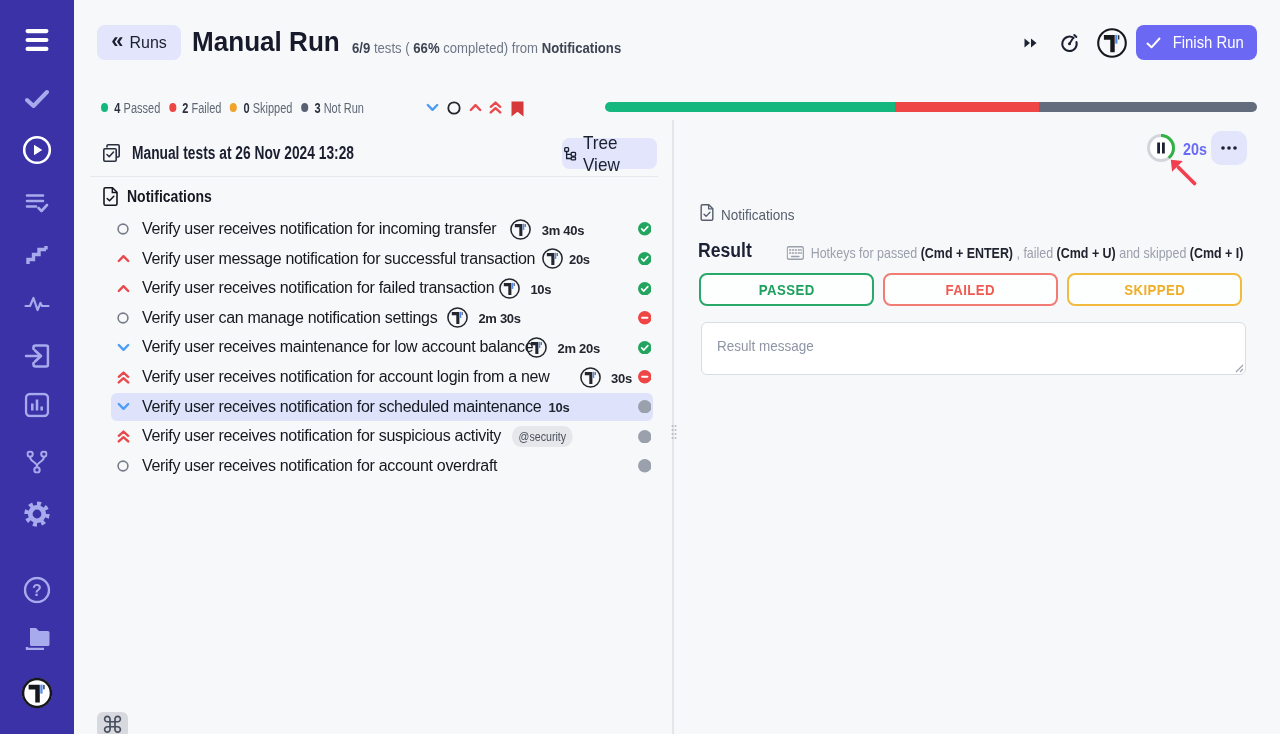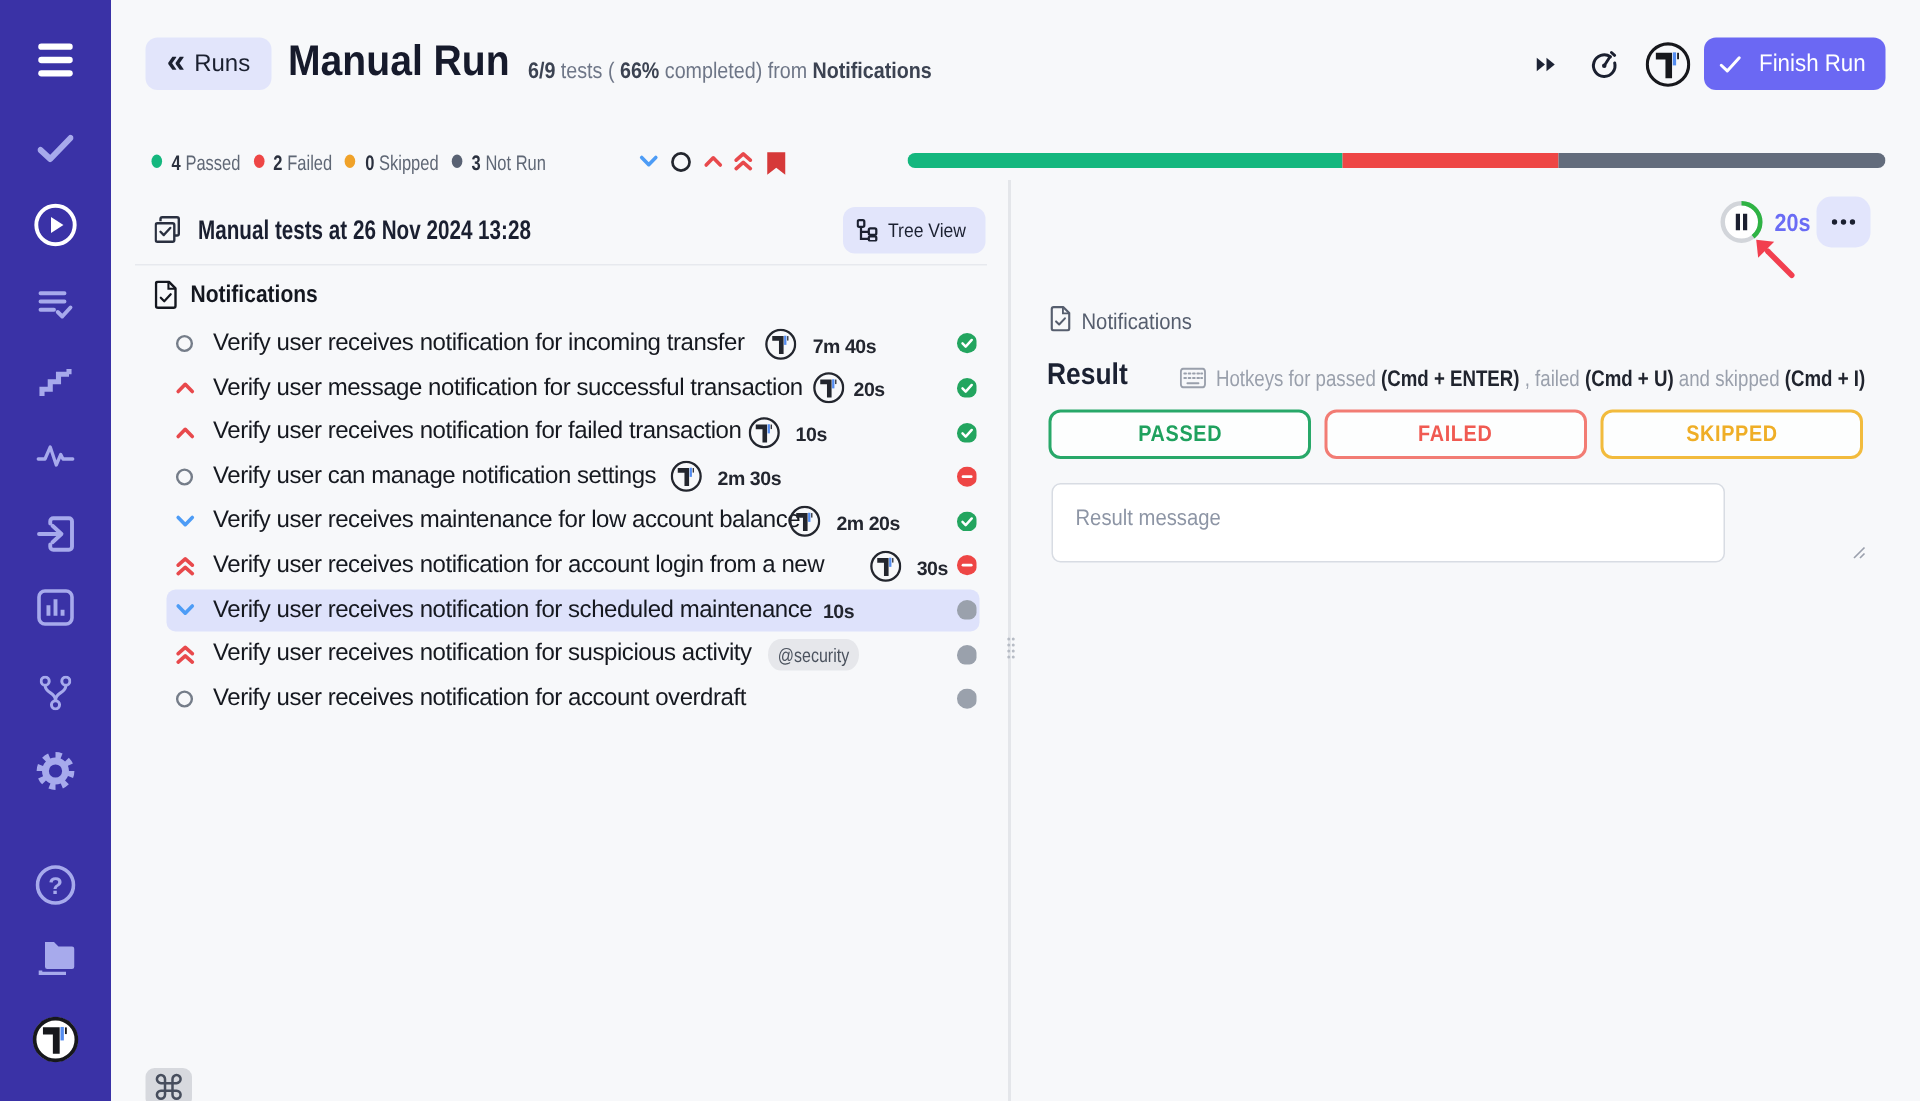--- a/index.html
+++ b/index.html
@@ -18,41 +18,41 @@
 #btn-finish { position:absolute; left:1136px; top:25px; width:121px; height:35px; background:#6b68f3; border-radius:8px; color:#fff; font-size:16px; display:flex; align-items:center; justify-content:center; gap:9px; }
 
 #stats { position:absolute; left:101px; top:100px; height:15px; display:flex; align-items:center; font-size:14px; color:#5f6775; white-space:nowrap; transform:scaleX(0.785); transform-origin:left center; }
 #stats .dot { width:9px; height:9px; border-radius:50%; display:inline-block; margin-right:8px; }
 #stats b { color:#2a303e; margin-right:4px; }
 #stats .grp { display:flex; align-items:center; margin-right:11px; }
 #pbar { position:absolute; left:605px; top:101.5px; width:652px; height:10.5px; border-radius:6px; overflow:hidden; display:flex; }
 
 #lp-head-ic { position:absolute; left:103px; top:144px; }
 #lp-head { position:absolute; left:132px; top:143px; font-size:18px; font-weight:700; color:#1a1f30; transform:scaleX(0.765); transform-origin:left top; white-space:nowrap; }
-#btn-tree { position:absolute; left:562px; top:138px; width:95px; height:31px; background:#e2e5fb; border-radius:8px; color:#1b2030; font-size:13px; display:flex; align-items:center; justify-content:center; gap:6px; padding-left:2px; }
+#btn-tree { position:absolute; left:562px; top:138px; width:95px; height:31px; background:#e2e5fb; border-radius:8px; color:#1b2030; font-size:19px; display:flex; align-items:center; justify-content:center; gap:6px; padding-left:2px; }
 #lp-div { position:absolute; left:90px; top:175.5px; width:568px; height:1px; background:#e7e9ee; }
 #sec-ic { position:absolute; left:103px; top:187px; }
 #sec-title { position:absolute; left:127px; top:188px; font-size:16px; font-weight:700; color:#14171f; transform:scaleX(0.876); transform-origin:left top; }
 .row-txt { position:absolute; left:142px; font-size:16px; color:#15181f; letter-spacing:-0.3px; white-space:nowrap; }
 .dur { position:absolute; font-size:13px; font-weight:700; color:#23262f; letter-spacing:-0.3px; white-space:nowrap; }
 .pico { position:absolute; left:117px; }
 .stat { position:absolute; left:637.5px; }
 #sel-row { position:absolute; left:111px; top:392.5px; width:542px; height:28.5px; background:#dee2fb; border-radius:6px; }
 .chip { position:absolute; background:#e6e7eb; border-radius:11px; font-size:13px; color:#4b525e; padding:3px 8px; transform:scaleX(0.82); transform-origin:left center;}
 #divider { position:absolute; left:672px; top:120px; width:2px; height:614px; background:#e4e6ea; }
 
 #r-title { position:absolute; left:697px; top:128.2px; font-size:20px; font-weight:700; color:#49536a; line-height:33.6px; letter-spacing:0.55px; }
 #r-title .ln { display:block; width:fit-content; white-space:nowrap; background-image:repeating-linear-gradient(90deg,#9599f0 0 4.5px,transparent 4.5px 9.5px); background-size:100% 2px; background-repeat:no-repeat; background-position:0 31px; }
 #r-crumb-ic { position:absolute; left:700px; top:205px; }
 #r-crumb { position:absolute; left:721px; top:206px; font-size:15px; color:#565e6e; transform:scaleX(0.9); transform-origin:left top;}
 #r-result { position:absolute; left:698px; top:239px; font-size:20px; font-weight:700; color:#1b2132; transform:scaleX(0.88); transform-origin:left top;}
 #r-hot { position:absolute; right:37px; top:244px; font-size:15px; color:#9aa0ac; transform:scaleX(0.83); transform-origin:right top; white-space:nowrap;}
 #r-hot b { color:#20242e; }
 .vbtn { position:absolute; top:273px; height:33px; width:175px; border-radius:8px; border:2px solid; background:#fdfefe; font-size:15px; font-weight:700; letter-spacing:0.5px; display:flex; align-items:center; justify-content:center; }
-#r-ta { position:absolute; left:701px; top:322px; width:449px; height:53px; background:#fff; border:1px solid #d8dce3; border-radius:6px; }
+#r-ta { position:absolute; left:701px; top:322px; width:545px; height:53px; background:#fff; border:1px solid #d8dce3; border-radius:6px; }
 #r-ta span { position:absolute; left:15px; top:14px; font-size:15px; color:#8d95a5; transform:scaleX(0.9); transform-origin:left top;}
 #dots-btn { position:absolute; left:1211px; top:131px; width:36px; height:34px; background:#e2e5fc; border-radius:10px; display:flex; align-items:center; justify-content:center; }
 #t20 { position:absolute; left:1182.5px; top:140px; font-size:16.5px; font-weight:700; color:#6a6cf5; transform:scaleX(0.87); transform-origin:left top;}
 #cmd-badge { position:absolute; left:97px; top:712px; width:31px; height:26px; background:#d7d9de; border-radius:6px; display:flex; align-items:center; justify-content:center; font-size:23px; color:#474e5d; }
 </style>
 </head>
 <body>
 <div id="sidebar">
  <svg class="sicon" style="top:39.5px" width="24" height="23" viewBox="0 0 24 23">
       <rect x="0.5" y="0.5" width="23" height="4.2" rx="2.1" fill="#fff"></rect>
@@ -197,21 +197,21 @@
 <svg class="pico" style="top:223px" width="12" height="12" viewBox="0 0 12 12">
       <circle cx="6" cy="6" r="4.9" stroke="#757d89" stroke-width="1.6" fill="none"></circle>
     </svg>
 <div class="row-txt" style="top:220px">Verify user receives notification for incoming transfer</div>
 <svg class="abs tico" style="left:510px;top:218.5px" width="21" height="21" viewBox="0 0 30 30">
       <circle cx="15" cy="15" r="13.7" fill="none" stroke="#23262e" stroke-width="2.2"></circle>
       <path d="M6.9 7.1 H17.7 V24.2 H13.3 V11.7 H6.9 Z" fill="#23262e"></path>
       <rect x="18.2" y="6.9" width="2.2" height="8.7" fill="#538cf0"></rect>
       <rect x="21.1" y="7.2" width="1.2" height="4.3" fill="#23262e"></rect>
     </svg>
-<div class="dur" style="left:541.8px;top:222.5px">7m 40s</div>
+<div class="dur" style="left:541.8px;top:222.5px">3m 40s</div>
 <svg class="stat" style="top:222.3px" width="13.5" height="13.5" viewBox="0 0 14 14">
       <circle cx="7" cy="7" r="7" fill="#23a55f"></circle>
       <path d="M3.8 7.2 L6 9.4 L10.2 4.8" stroke="#fff" stroke-width="1.7" fill="none" stroke-linecap="round" stroke-linejoin="round"></path>
     </svg>
 
 <svg class="pico" style="top:254px" width="13" height="9" viewBox="0 0 13 9">
       <path d="M1.8 7 L6.5 2.2 L11.2 7" stroke="#e8494c" stroke-width="2.4" fill="none" stroke-linecap="round" stroke-linejoin="round"></path>
     </svg>
 <div class="row-txt" style="top:249.6px">Verify user message notification for successful transaction</div>
 <svg class="abs tico" style="left:541.8px;top:248.1px" width="21" height="21" viewBox="0 0 30 30">

